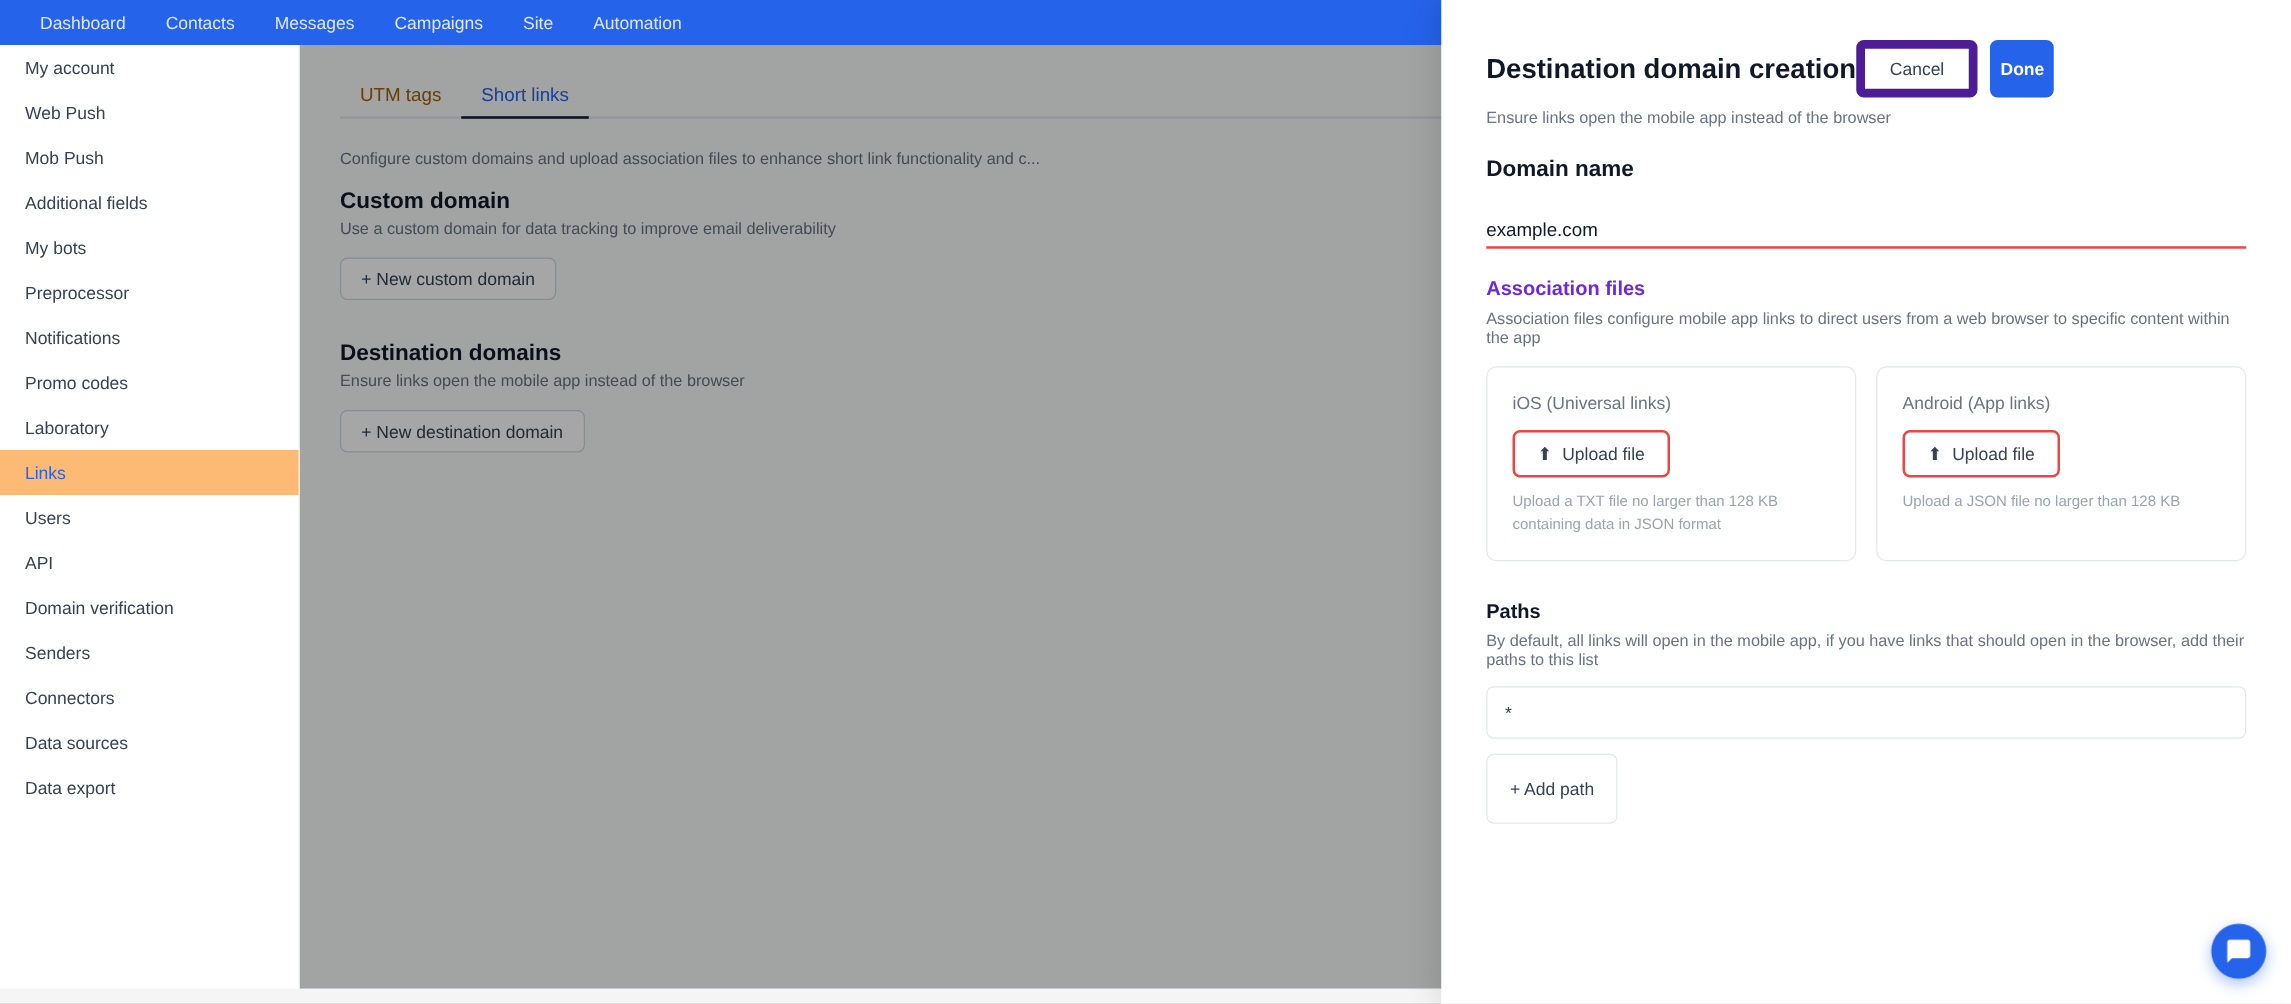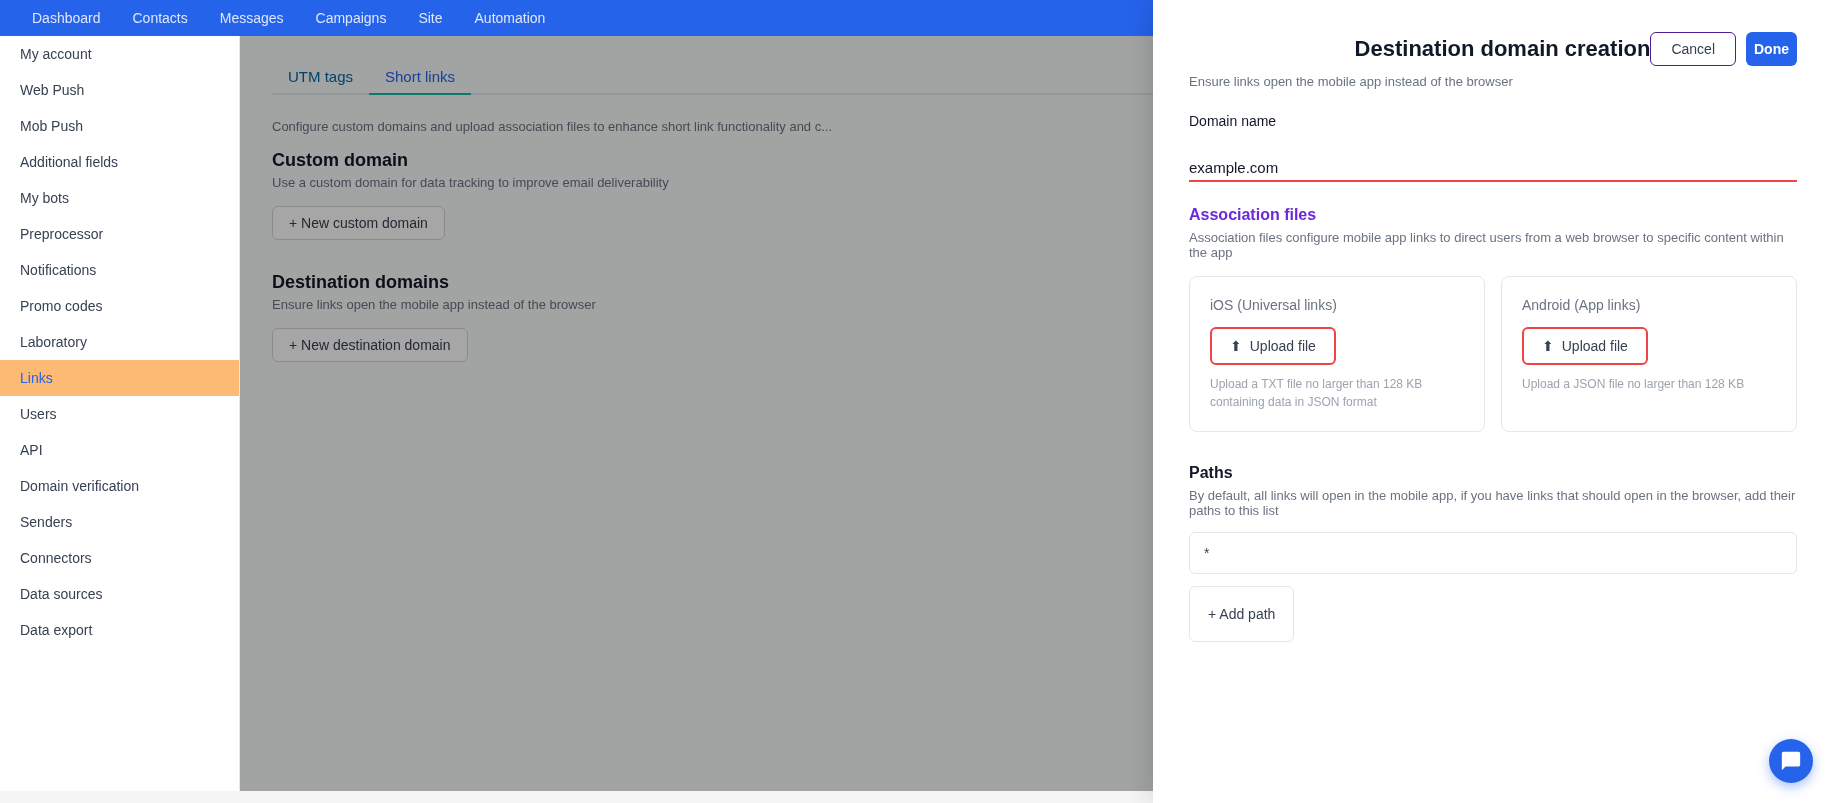--- a/index.html
+++ b/index.html
@@ -61,27 +61,27 @@
     .tabs {
       display: flex;
       gap: 0;
       border-bottom: 2px solid #e5e7eb;
       margin-bottom: 24px;
     }
     .tab {
       padding: 8px 16px;
       font-size: 15px;
       cursor: pointer;
-      color: #0369a1;
+      color: #a16207;
       border-bottom: 2px solid transparent;
       margin-bottom: -2px;
     }
     .tab.active {
       color: #2563eb;
-      border-bottom: 2px solid #14b8a6;
+      border-bottom: 2px solid #0f172a;
       font-weight: 500;
     }
 
     
     .section-title {
       font-size: 18px;
       font-weight: 700;
       color: #111827;
       margin-bottom: 4px;
     }
@@ -121,36 +121,36 @@
       width: 680px;
       height: 803px;
       background: #fff;
       box-shadow: -4px 0 24px rgba(0,0,0,0.12);
       z-index: 20;
       overflow-y: auto;
       padding: 32px 36px;
     }
     .panel-header {
       display: flex;
-      justify-content: flex-end;
+      justify-content: flex-start;
       align-items: center;
       margin-bottom: 8px;
     }
     .panel-title {
       font-size: 22px;
       font-weight: 700;
       color: #111827;
     }
     .panel-header-actions {
       display: flex;
       gap: 10px;
     }
     .btn-cancel {
       padding: 8px 20px;
-      border: 1px solid #4c1d95;
+      border: 7px solid #4c1d95;
       background: #fff;
       border-radius: 6px;
       font-size: 14px;
       color: #374151;
       cursor: pointer;
     }
     .btn-done {
       padding: 8px 8px;
       border: none;
       background: #2563eb;
@@ -159,22 +159,22 @@
       color: #fff;
       font-weight: 600;
       cursor: pointer;
     }
     .panel-subtitle {
       font-size: 13px;
       color: #6b7280;
       margin-bottom: 24px;
     }
     .field-label {
-      font-size: 14px;
-      font-weight: 400;
+      font-size: 18px;
+      font-weight: 700;
       color: #111827;
       margin-bottom: 6px;
     }
     .field-input {
       width: 100%;
       border: none;
       border-bottom: 2px solid #ef4444;
       padding: 4px 0;
       font-size: 15px;
       color: #111827;

